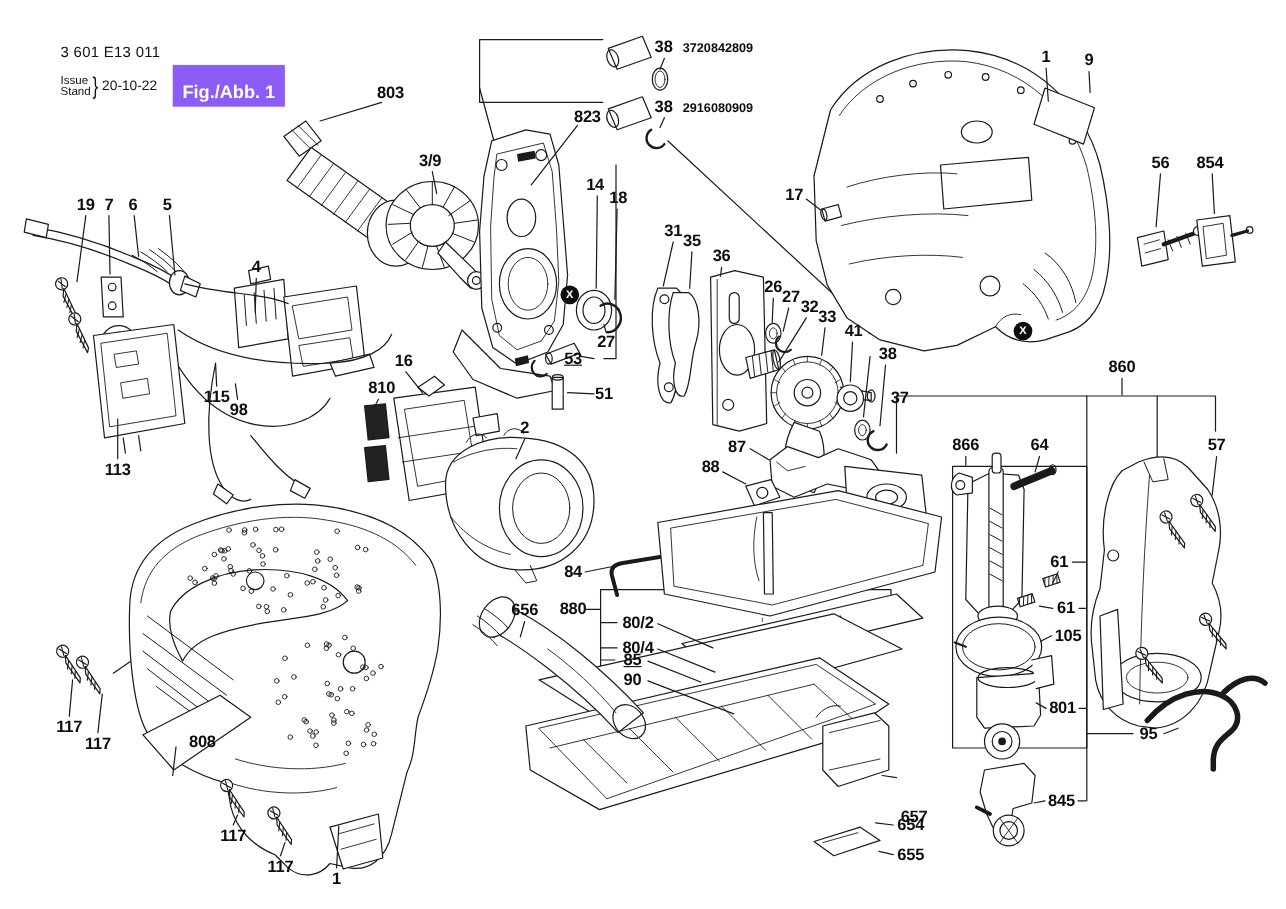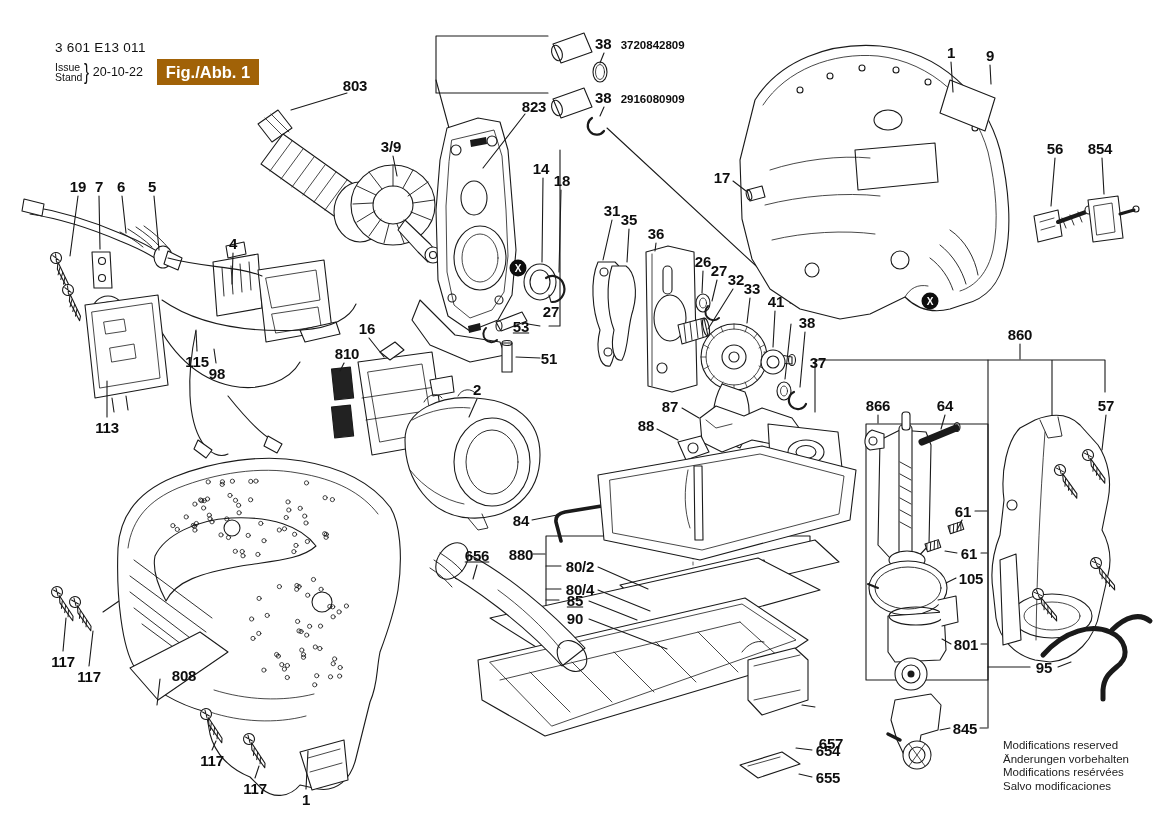--- a/index.html
+++ b/index.html
@@ -15,22 +15,22 @@
   .order-label .code{font:700 11.5px "Liberation Sans",sans-serif;}
   .badge{position:absolute;transform:translate(-50%,-50%);width:17px;height:17px;border-radius:50%;
          background:#0d0d0d;color:#fff;font:700 10px "Liberation Sans",sans-serif;
          display:flex;align-items:center;justify-content:center;}
   #header{position:absolute;left:55px;top:40px;}
   #part-number{font:400 13.5px "Liberation Sans",sans-serif;letter-spacing:0.3px;}
   #issue-row{display:flex;align-items:center;margin-top:4px;}
   .issue-stand{font:400 10.5px "Liberation Sans",sans-serif;line-height:10px;}
   .brace{font:400 22px "Liberation Sans",sans-serif;margin:0 2px 0 1px;transform:scaleX(0.7);}
   .date{font:400 12.5px "Liberation Sans",sans-serif;margin-right:14px;}
-  #fig-box{background:#a16207;color:#fff;font:700 16.5px "Liberation Sans",sans-serif;
-           padding:4px 9px 3px 9px;}
+  #fig-box{background:#8b5cf6;color:#fff;font:700 16.5px "Liberation Sans",sans-serif;
+           padding:16px 9px 3px 9px;}
   #footer-notes{position:absolute;left:1003px;top:739px;
            font:400 11.5px "Liberation Sans",sans-serif;color:#222;line-height:13.5px;}
 </style>
 </head>
 <body>
 
 <div id="page">
 
   <div id="header">
     <div id="part-number">3 601 E13 011</div>
@@ -559,21 +559,21 @@
       <span class="callout" style="left: 752px; top: 288px;">33</span>
       <span class="callout" style="left: 776px; top: 301px;">41</span>
       <span class="callout" style="left: 818px; top: 314px; margin-top: 48px;">37</span>
       <span class="callout" style="left: 807px; top: 322px;">38</span>
       <span class="callout" style="left: 551px; top: 311px;">27</span>
       <span class="callout" style="left: 521px; top: 326px; text-decoration: underline;">53</span>
       <span class="callout" style="left: 549px; top: 358px;">51</span>
       <span class="callout" style="left: 670px; top: 406px;">87</span>
       <span class="callout" style="left: 646px; top: 425px;">88</span>
       <span class="callout" style="left: 521px; top: 520px;">84</span>
-      <span class="callout" style="left: 477px; top: 555px; text-decoration: underline;">656</span>
+      <span class="callout" style="left: 477px; top: 555px;">656</span>
       <span class="callout" style="left: 521px; top: 554px;">880</span>
       <span class="callout" style="left: 580px; top: 566px;">80/2</span>
       <span class="callout" style="left: 580px; top: 589px;">80/4</span>
       <span class="callout" style="left: 575px; top: 600px; text-decoration: underline;">85</span>
       <span class="callout" style="left: 575px; top: 618px;">90</span>
       <span class="callout" style="left: 63px; top: 661px;">117</span>
       <span class="callout" style="left: 89px; top: 676px;">117</span>
       <span class="callout" style="left: 157px; top: 675px; margin-left: 27px;">808</span>
       <span class="callout" style="left: 212px; top: 760px;">117</span>
       <span class="callout" style="left: 255px; top: 788px;">117</span>
@@ -596,19 +596,13 @@
         <span class="code">3720842809</span>
       </div>
       <div class="order-label" style="left: 595px; top: 97px;">
         <span>38</span>
         <span class="code">2916080909</span>
       </div>
       <span class="badge" style="left: 518px; top: 268px;">X</span>
       <span class="badge" style="left: 930px; top: 301px;">X</span>
     </div>
 
-  <div id="footer-notes">
-    <div>Modifications reserved</div>
-    <div>Änderungen vorbehalten</div>
-    <div>Modifications resérvées</div>
-    <div>Salvo modificaciones</div>
-  </div>
 </div>
 
 </body></html>

